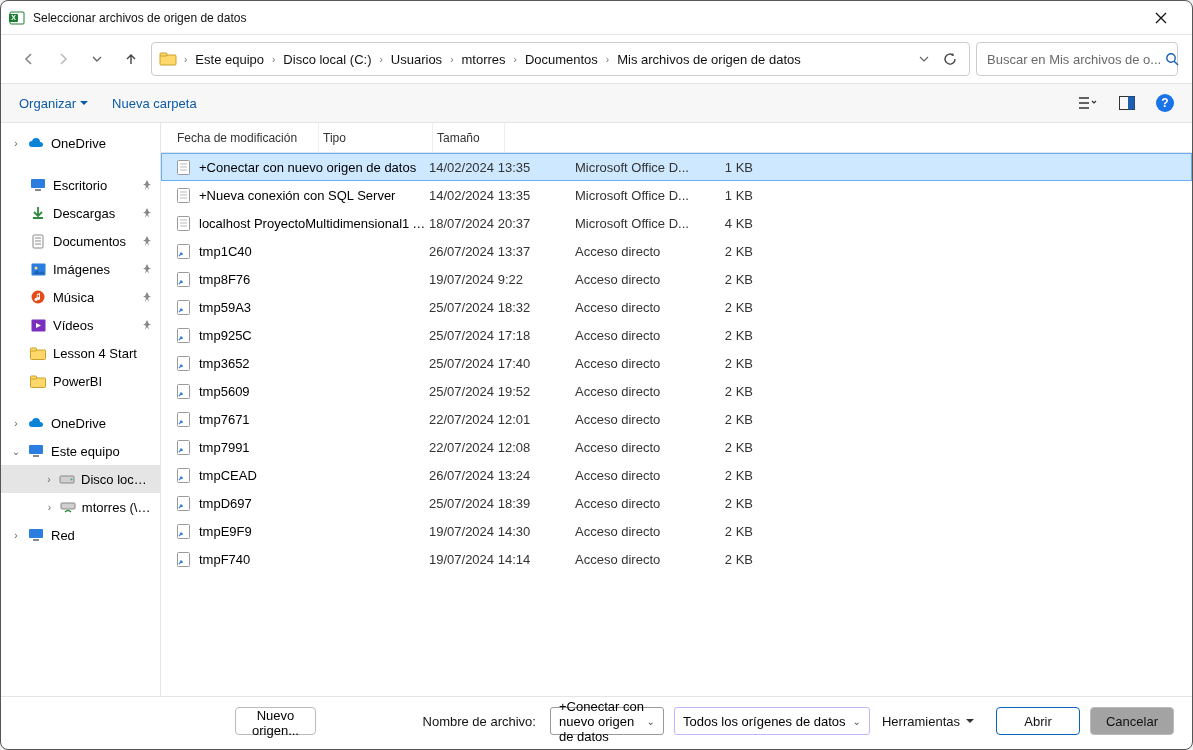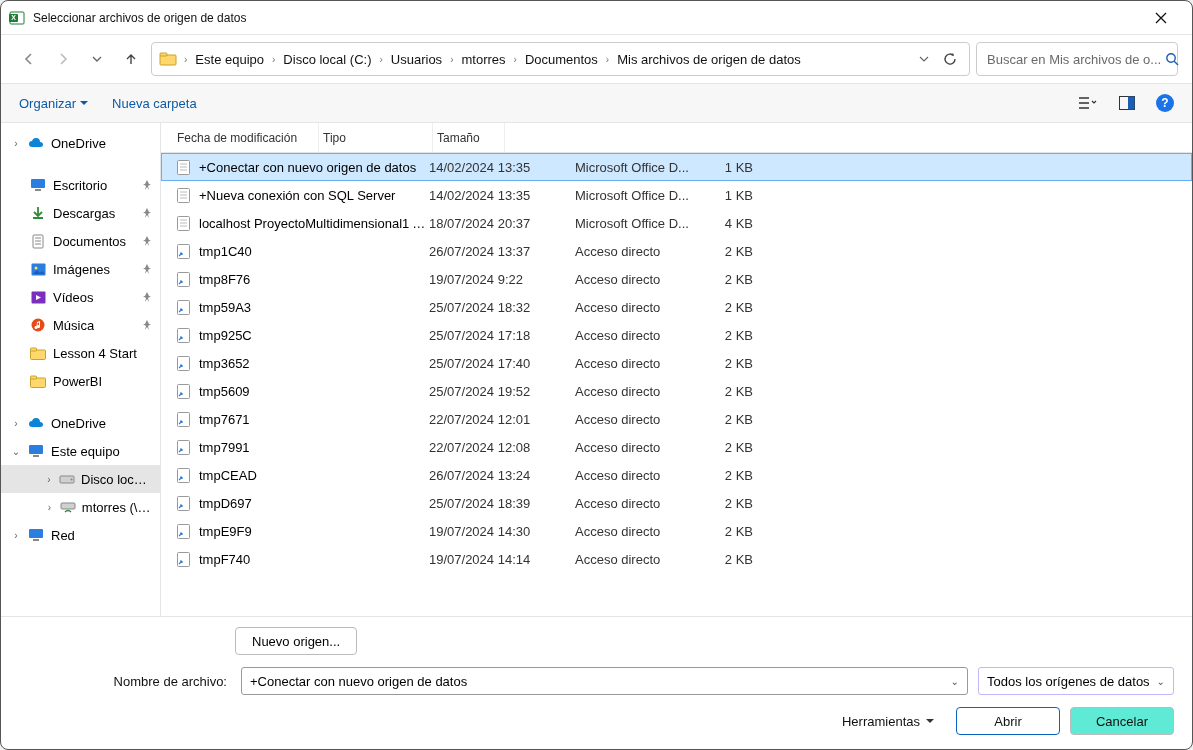--- a/index.html
+++ b/index.html
@@ -135,21 +135,21 @@
   }
   .file-row .ficon { width:20px; height:20px; display:flex; align-items:center; justify-content:center; margin-right:6px;}
   .file-row .fname { width:230px; overflow:hidden; text-overflow:ellipsis; white-space:nowrap; }
   .file-row .fdate { width:146px; color:#333; }
   .file-row .ftype { width:114px; color:#333; overflow:hidden; text-overflow:ellipsis; white-space:nowrap; }
   .file-row .fsize { width:72px; text-align:right; padding-right:8px; color:#333;}
   .file-row.selected { background:#cde8ff; border:1px solid #66aef5; height:28px; padding-left:11px; }
   .bottom-area {
     border-top:1px solid #e5e5e5;
     padding: 10px 18px 14px 18px;
-    display:flex; flex-direction:column;
+    display:flex; flex-direction:row;
     gap:12px;
   }
   .new-source-row { display:flex; }
   .new-source-row button {
     margin-left:216px;
     height:28px;
     padding:0 16px;
     font-size:13px;
     border:1px solid #bbb;
     border-radius:4px;
@@ -173,32 +173,32 @@
     border:1px solid #c4b5fd;
     border-radius:3px;
     display:flex; align-items:center;
     padding:4px 8px;
     font-size:13px;
   }
   .filter-combo .caret { margin-left:auto; font-size:10px; color:#555;}
   .action-row { display:flex; align-items:center; justify-content:flex-end; gap:10px; }
   .action-row .tools-link { font-size:13px; color:#111; display:flex; align-items:center; gap:6px; margin-right:12px; cursor:pointer;}
   .action-row button {
-    width:104px; height:28px;
+    width:84px; height:28px;
     font-size:13px;
     border-radius:4px;
     cursor:pointer;
   }
   .action-row .open-btn {
     border:1px solid #0a64bc;
     background:#fff; color:#111;
   }
   .action-row .cancel-btn {
     border:1px solid #bbb;
-    background:#5eead4; color:#111;
+    background:#a3a3a3; color:#111;
   }
   svg { display:block; }
 </style>
 </head>
 <body>
 
 <div class="window">
 
   <div class="titlebar">
     <span class="app-icon">
@@ -376,40 +376,40 @@
             </span>
     <span class="tlabel">Imágenes</span>
     <span class="pin">
               <svg width="10" height="12" viewBox="0 0 10 12">
                 <path d="M5 1 L7 5 L9 5 L6 7 L7 11 L5 8 L3 11 L4 7 L1 5 L3 5 Z" fill="#888"></path>
               </svg>
             </span>
           </div>
           <div class="tree-item indent1">
             <span class="ticon">
+              <svg width="14" height="14" viewBox="0 0 14 14">
+                <circle cx="7" cy="7" r="6.5" fill="#e64a19"></circle>
+                <path d="M6 4 L9 3 V8.5 A1.5 1.5 0 1 1 8 7.2 V4.5 L6.5 5 V9.5 A1.5 1.5 0 1 1 5.5 8.2 Z" fill="#fff"></path>
+              </svg>
+            </span>
+    <span class="tlabel">Música</span>
+    <span class="pin">
+              <svg width="10" height="12" viewBox="0 0 10 12">
+                <path d="M5 1 L7 5 L9 5 L6 7 L7 11 L5 8 L3 11 L4 7 L1 5 L3 5 Z" fill="#888"></path>
+              </svg>
+            </span>
+          </div>
+          <div class="tree-item indent1">
+            <span class="ticon">
               <svg width="15" height="13" viewBox="0 0 15 13">
                 <rect x="0.5" y="0.5" width="14" height="12" rx="1" fill="#7b2fbf"></rect>
                 <path d="M5 4 L10 6.5 L5 9 Z" fill="#fff"></path>
               </svg>
             </span>
     <span class="tlabel">Vídeos</span>
-    <span class="pin">
-              <svg width="10" height="12" viewBox="0 0 10 12">
-                <path d="M5 1 L7 5 L9 5 L6 7 L7 11 L5 8 L3 11 L4 7 L1 5 L3 5 Z" fill="#888"></path>
-              </svg>
-            </span>
-          </div>
-          <div class="tree-item indent1">
-            <span class="ticon">
-              <svg width="14" height="14" viewBox="0 0 14 14">
-                <circle cx="7" cy="7" r="6.5" fill="#e64a19"></circle>
-                <path d="M6 4 L9 3 V8.5 A1.5 1.5 0 1 1 8 7.2 V4.5 L6.5 5 V9.5 A1.5 1.5 0 1 1 5.5 8.2 Z" fill="#fff"></path>
-              </svg>
-            </span>
-    <span class="tlabel">Música</span>
     <span class="pin">
               <svg width="10" height="12" viewBox="0 0 10 12">
                 <path d="M5 1 L7 5 L9 5 L6 7 L7 11 L5 8 L3 11 L4 7 L1 5 L3 5 Z" fill="#888"></path>
               </svg>
             </span>
           </div>
           <div class="tree-item indent1">
             <span class="ticon">
               <svg width="16" height="13" viewBox="0 0 16 13">
                 <rect x="0.5" y="3" width="15" height="9.5" rx="1" fill="#ffd76a" stroke="#c9a227"></rect>

